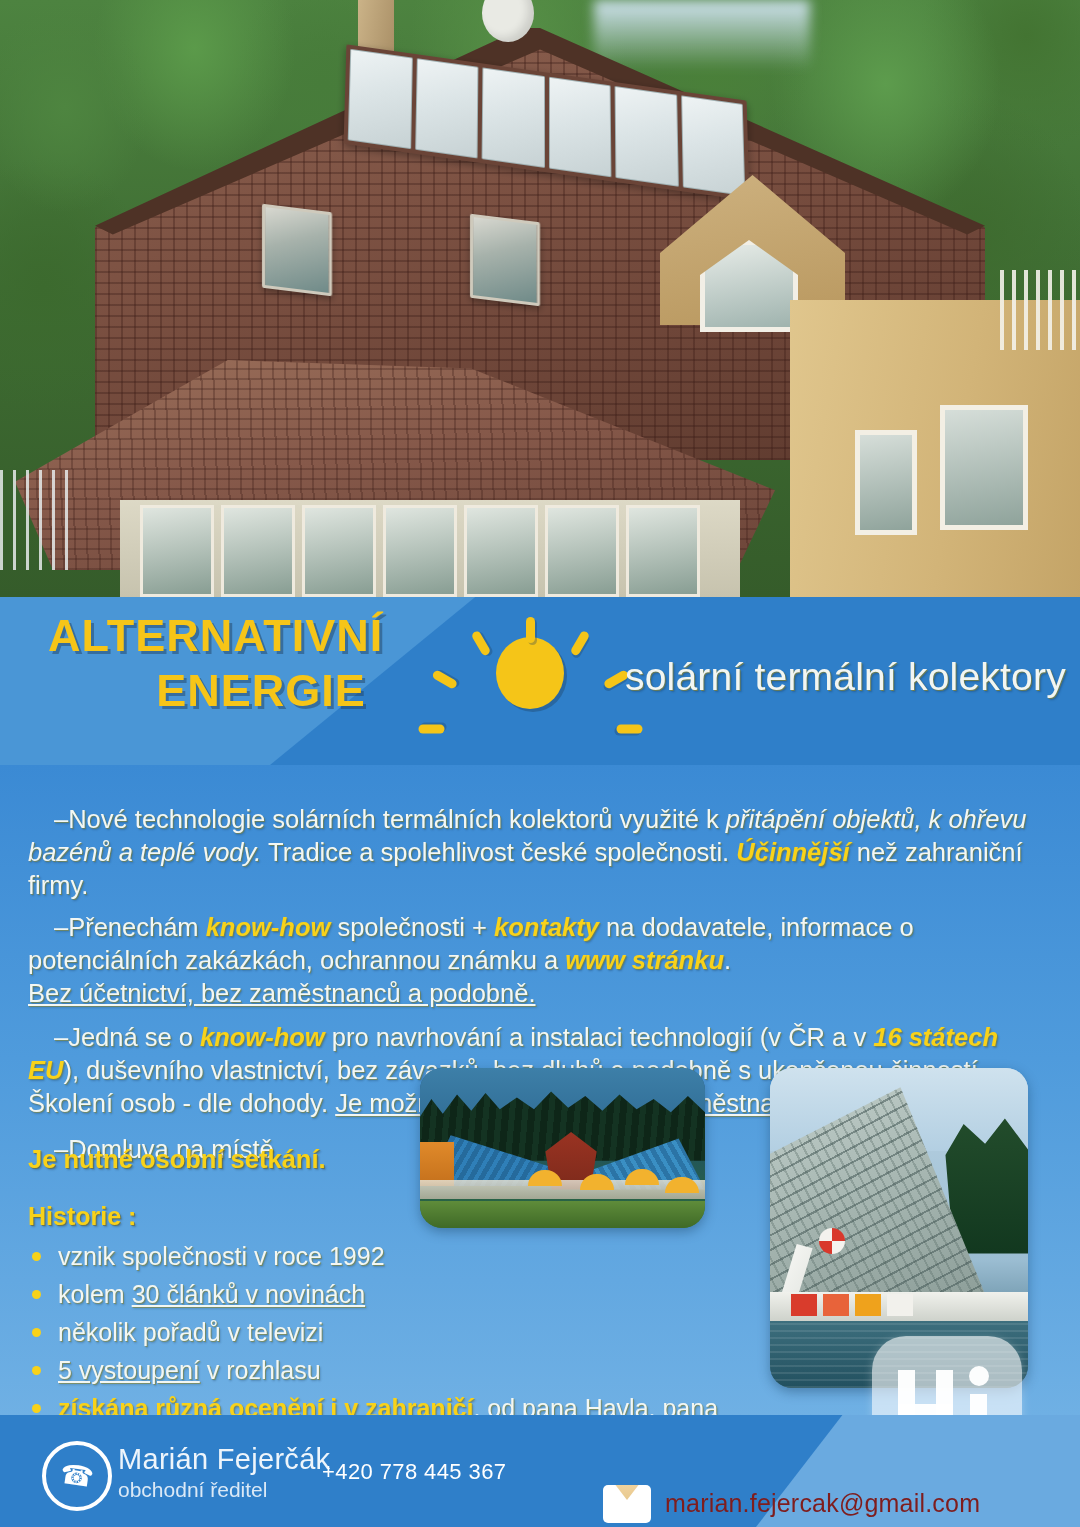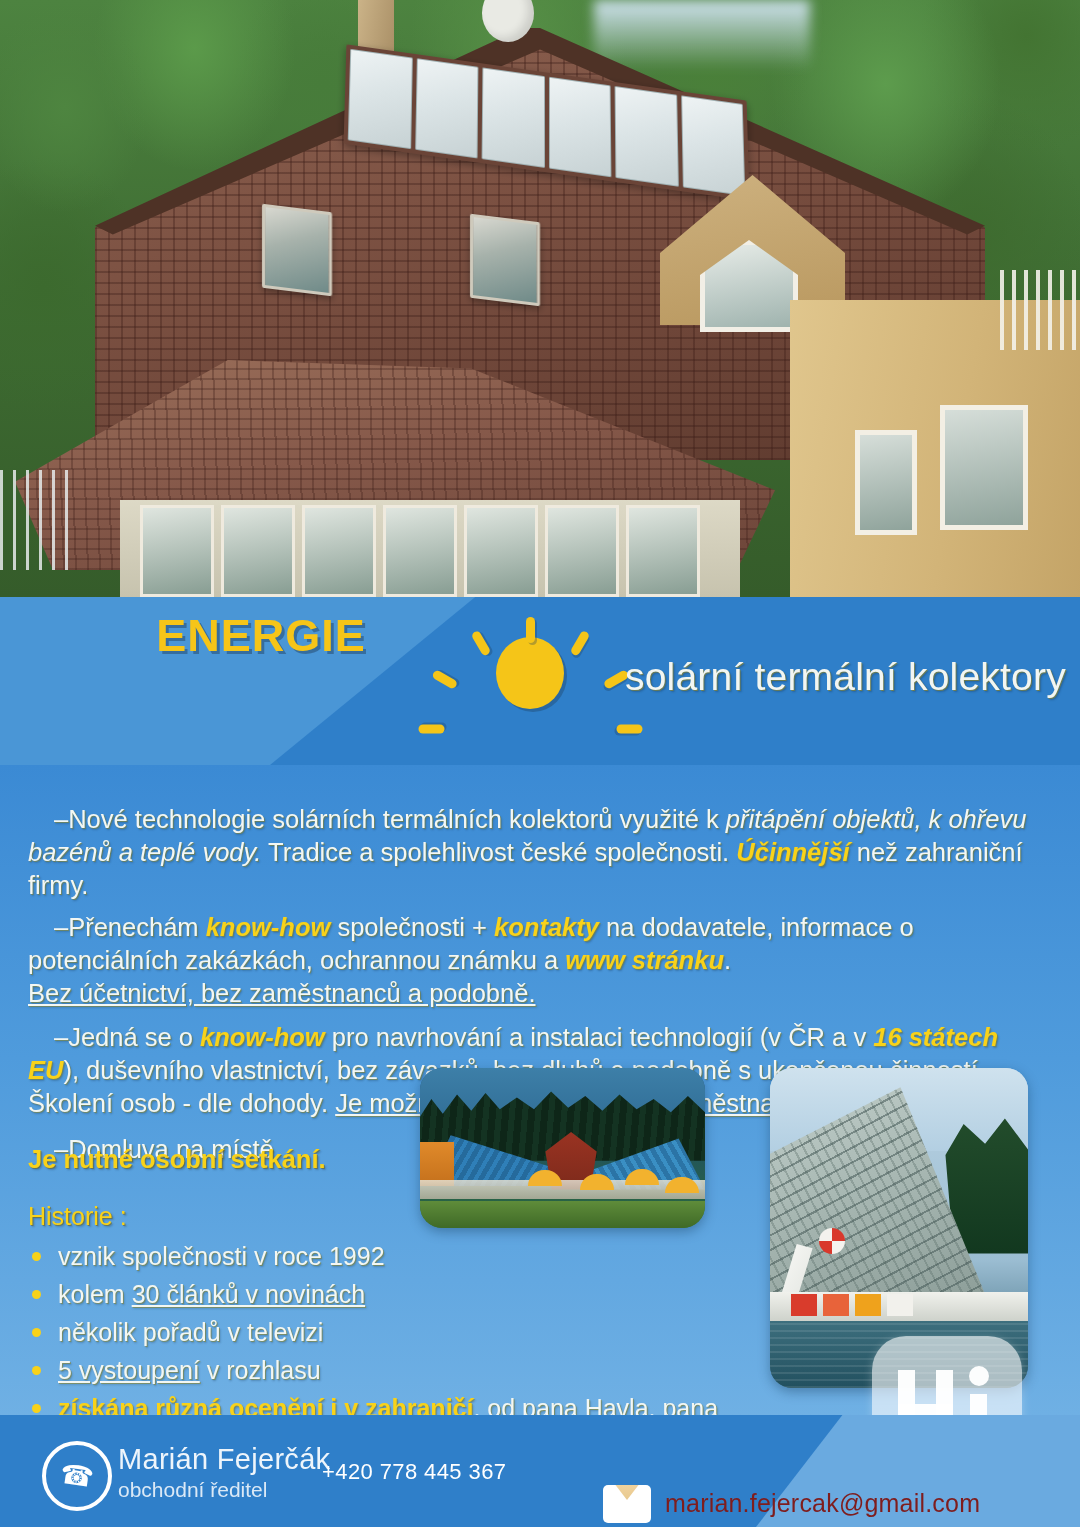--- a/index.html
+++ b/index.html
@@ -264,21 +264,21 @@
     font-size: 25.5px;
     font-weight: 700;
     color: #f8d21a;
     text-shadow: 1px 1px 0 rgba(120,100,10,.55), 2px 2px 2px rgba(20,50,80,.3);
   }
 
   .hist-title {
     position: absolute;
     left: 28px; top: 437px;
     font-size: 25px;
-    font-weight: 400;
+    font-weight: 700;
     color: #f8d21a;
     text-shadow: 1px 1px 0 rgba(120,100,10,.55), 2px 2px 2px rgba(20,50,80,.3);
     text-align: right;
   }
   .hist-list {
     position: absolute;
     left: 16px; top: 472px;
     width: 690px;
     margin: 0;
     padding: 0 0 0 42px;
@@ -540,20 +540,21 @@
     </div>
     <div class="hp-win-r a"></div>
     <div class="hp-win-r b"></div>
     <div class="hp-balcony"></div>
     <div class="hp-railing"></div>
   </div>
 
   <div class="banner">
     <div class="banner-light"></div>
     <div class="banner-title">
+      <span class="l1">ALTERNATIVNÍ</span>
       <span class="l2">ENERGIE</span>
     </div>
   </div>
 
   <div class="sun">
     <span class="core"></span>
     <span class="ray" style="transform: rotate(0deg) translateY(-56px);"></span>
     <span class="ray" style="transform: rotate(30deg) translateY(-56px);"></span>
     <span class="ray" style="transform: rotate(60deg) translateY(-56px);"></span>
     <span class="ray" style="transform: rotate(90deg) translateY(-56px);"></span>

